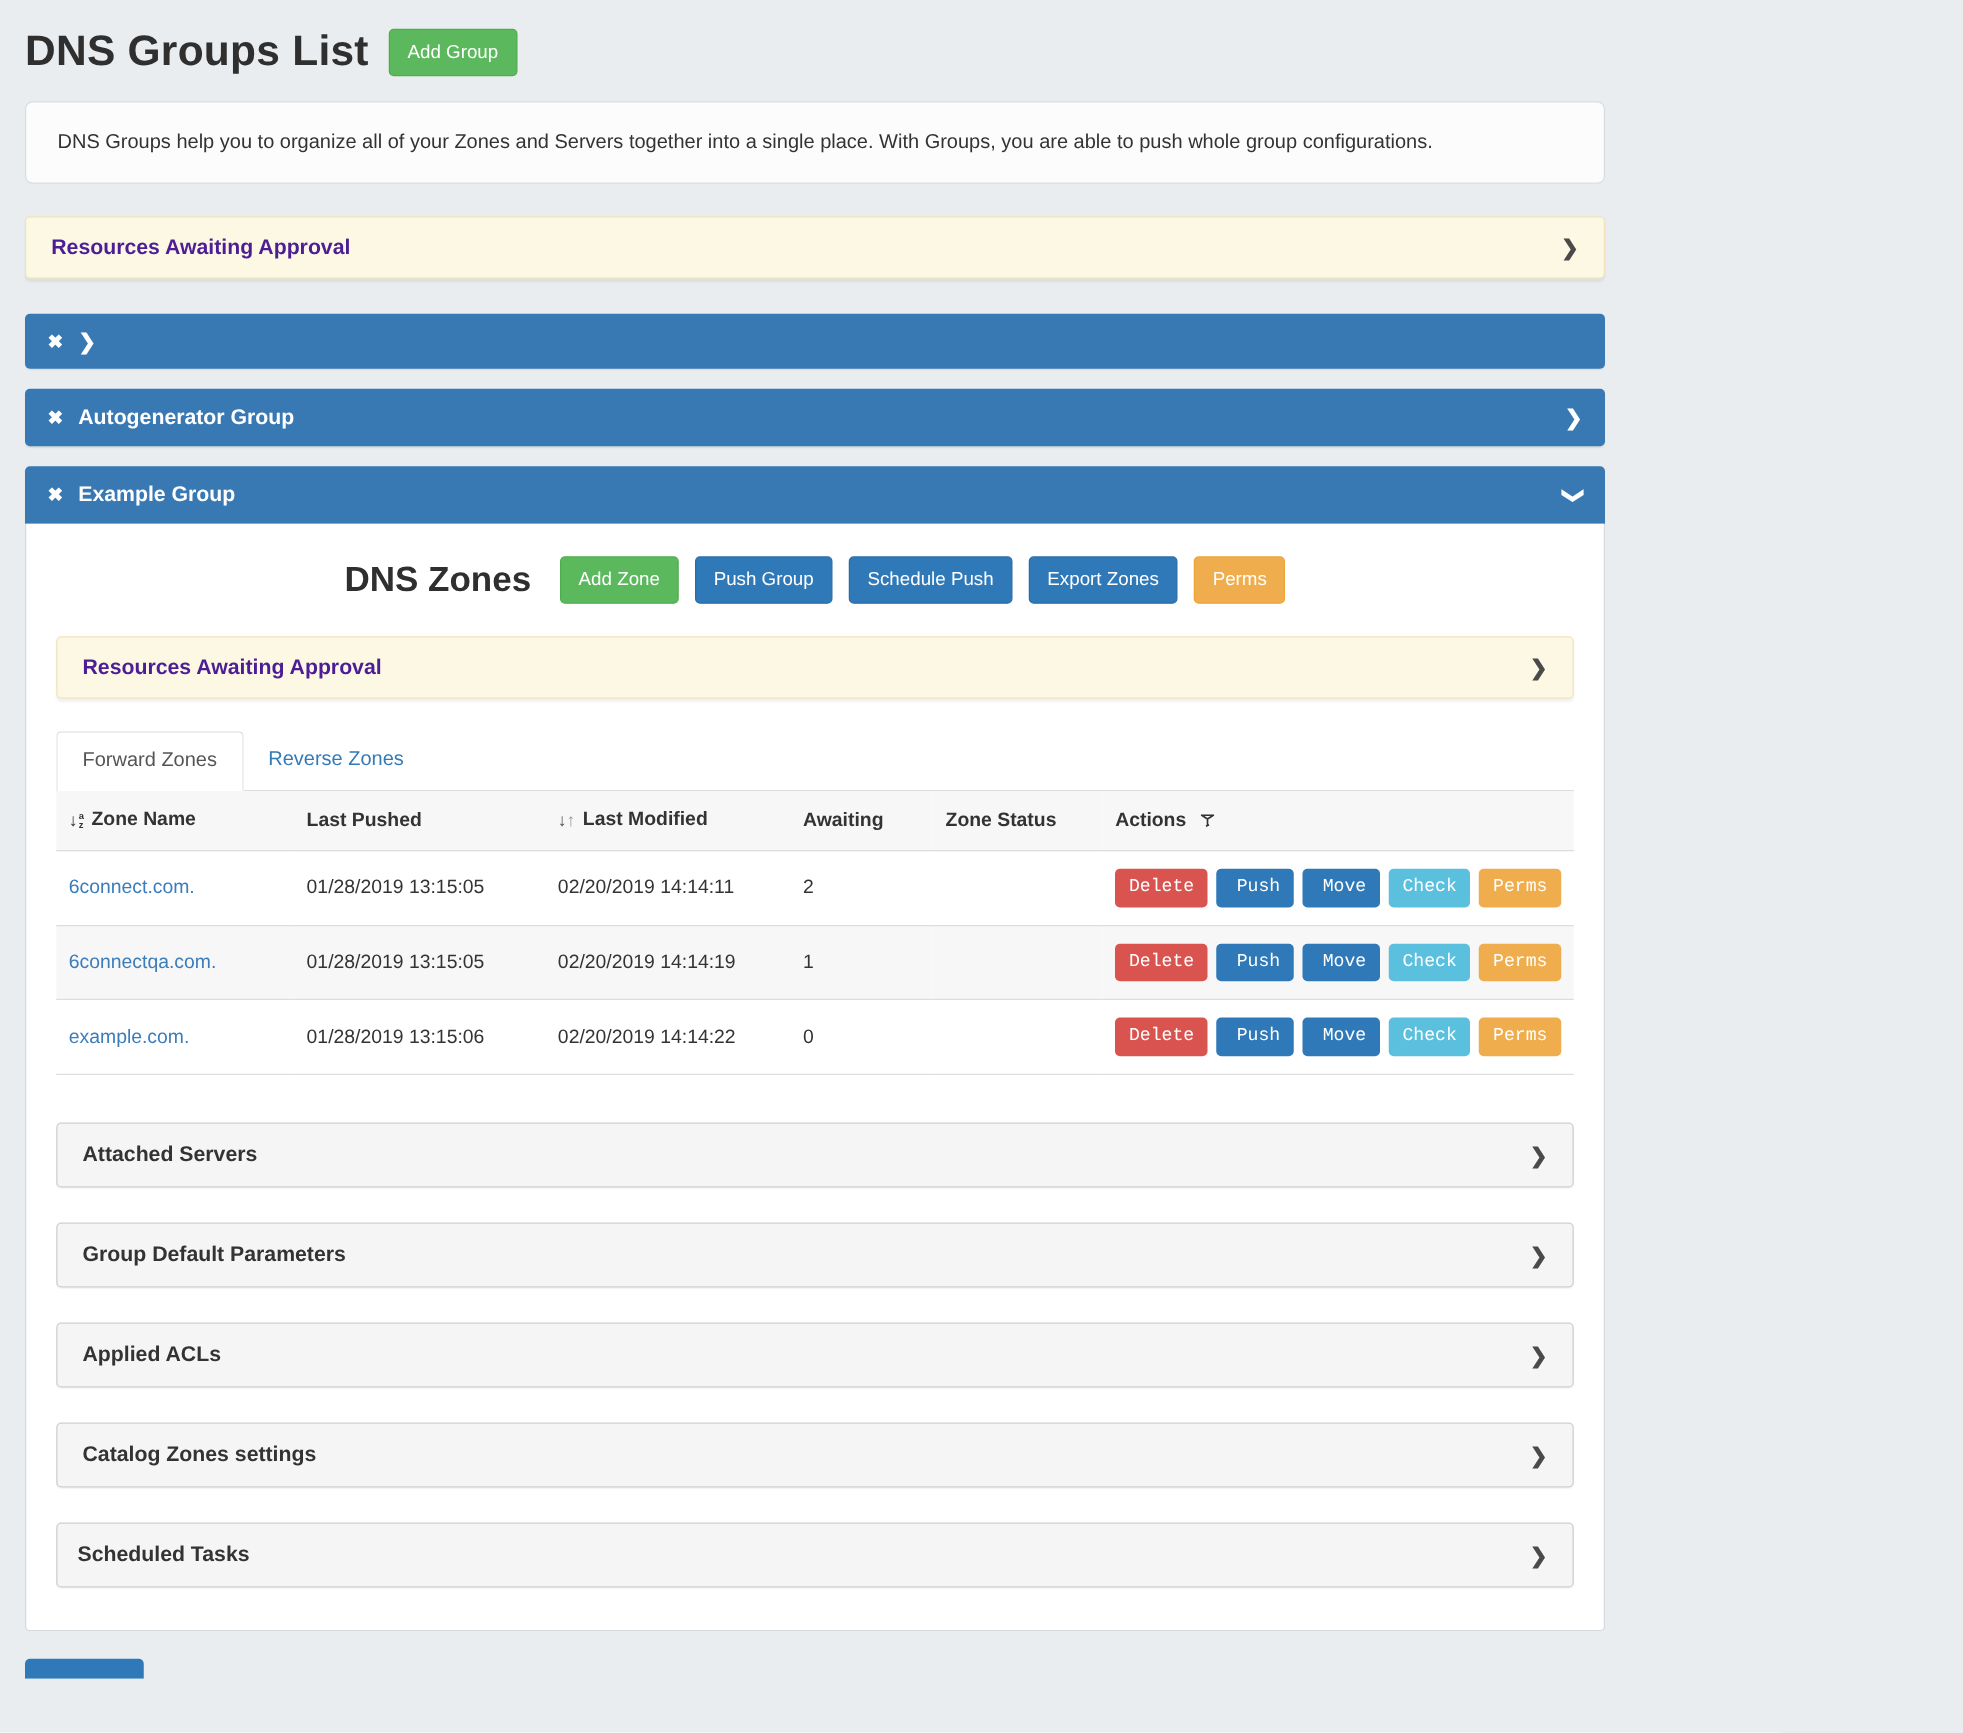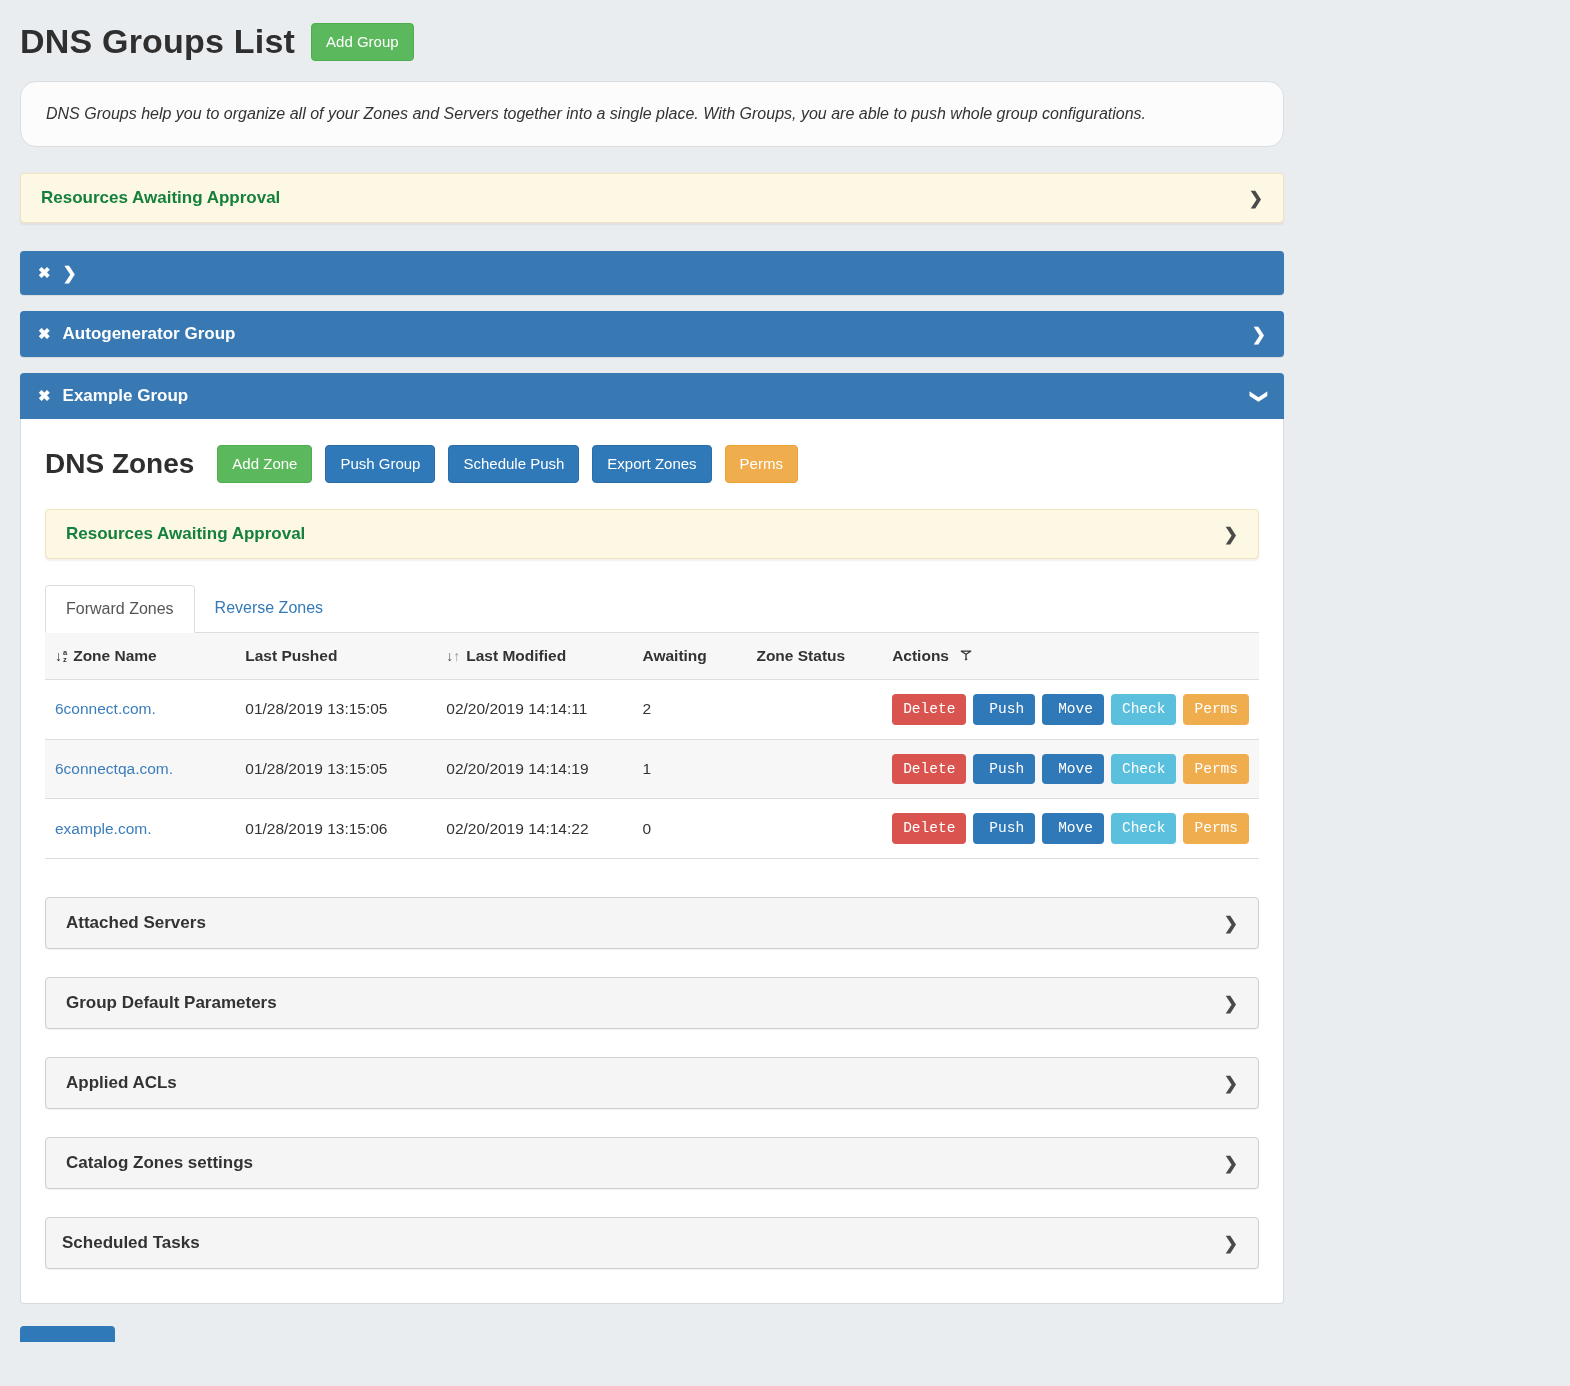--- a/index.html
+++ b/index.html
@@ -21,31 +21,31 @@
     display: inline-block; border: none; border-radius: 4px; color: #fff;
     font-family: inherit; font-size: 15px; padding: 9px 14px; cursor: pointer;
     line-height: 1.2; white-space: nowrap;
   }
   .btn-green  { background: #5cb85c; border: 1px solid #4cae4c; }
   .btn-blue   { background: #2f79b8; border: 1px solid #2a6da6; }
   .btn-orange { background: #f0ad4e; border: 1px solid #eea236; }
 
   
   .info-box {
-    background: #fcfcfc; border: 1px solid #d9dde0; border-radius: 16px;
-    padding: 23px 25px; font-size: 16px; color: #333; margin-bottom: 26px; font-style: italic;
+    background: #fcfcfc; border: 1px solid #d9dde0; border-radius: 6px;
+    padding: 23px 25px; font-size: 16px; color: #333; margin-bottom: 26px;
   }
 
   
   .banner {
     background: #fcf8e3; border: 1px solid #f0e3be; border-radius: 4px;
     padding: 14px 20px; display: flex; align-items: center; justify-content: space-between;
     box-shadow: 0 2px 2px rgba(0,0,0,0.06); cursor: pointer; margin-bottom: 28px;
   }
-  .banner-label { color: #15803d; font-weight: bold; font-size: 17px; }
+  .banner-label { color: #4c1d95; font-weight: bold; font-size: 17px; }
 
   .chev { font-size: 17px; font-weight: bold; line-height: 1; }
   .chev.dark { color: #4a4a4a; }
   .chev.light { color: #fff; }
   .chev.down { display: inline-block; transform: rotate(90deg); }
 
   
   .group-header {
     background: #3879b3; color: #fff; border-radius: 4px;
     padding: 13px 18px; display: flex; align-items: center; gap: 12px;
@@ -57,21 +57,21 @@
 
   
   .group.expanded { margin-bottom: 20px; }
   .group.expanded .group-header { margin-bottom: 0; border-radius: 4px 4px 0 0; }
   .group-body {
     background: #fff; border: 1px solid #d4dade; border-top: none;
     border-radius: 0 0 4px 4px; padding: 26px 24px 34px 24px;
   }
 
   
-  .zones-header { display: flex; align-items: center; gap: 13px; margin-bottom: 26px; }
+  .zones-header { display: flex; align-items: center; gap: 13px; margin-bottom: 26px; justify-content: center; }
   .zones-header h2 { margin: 0 10px 0 0; font-size: 28px; font-weight: bold; color: #2f2f2f; }
 
   .banner.inner { margin-bottom: 26px; }
 
   
   .tabs { display: flex; border-bottom: 1px solid #ddd; }
   .tab {
     padding: 14px 20px; font-size: 16px; cursor: pointer; color: #337ab7;
     margin-bottom: -1px;
   }

